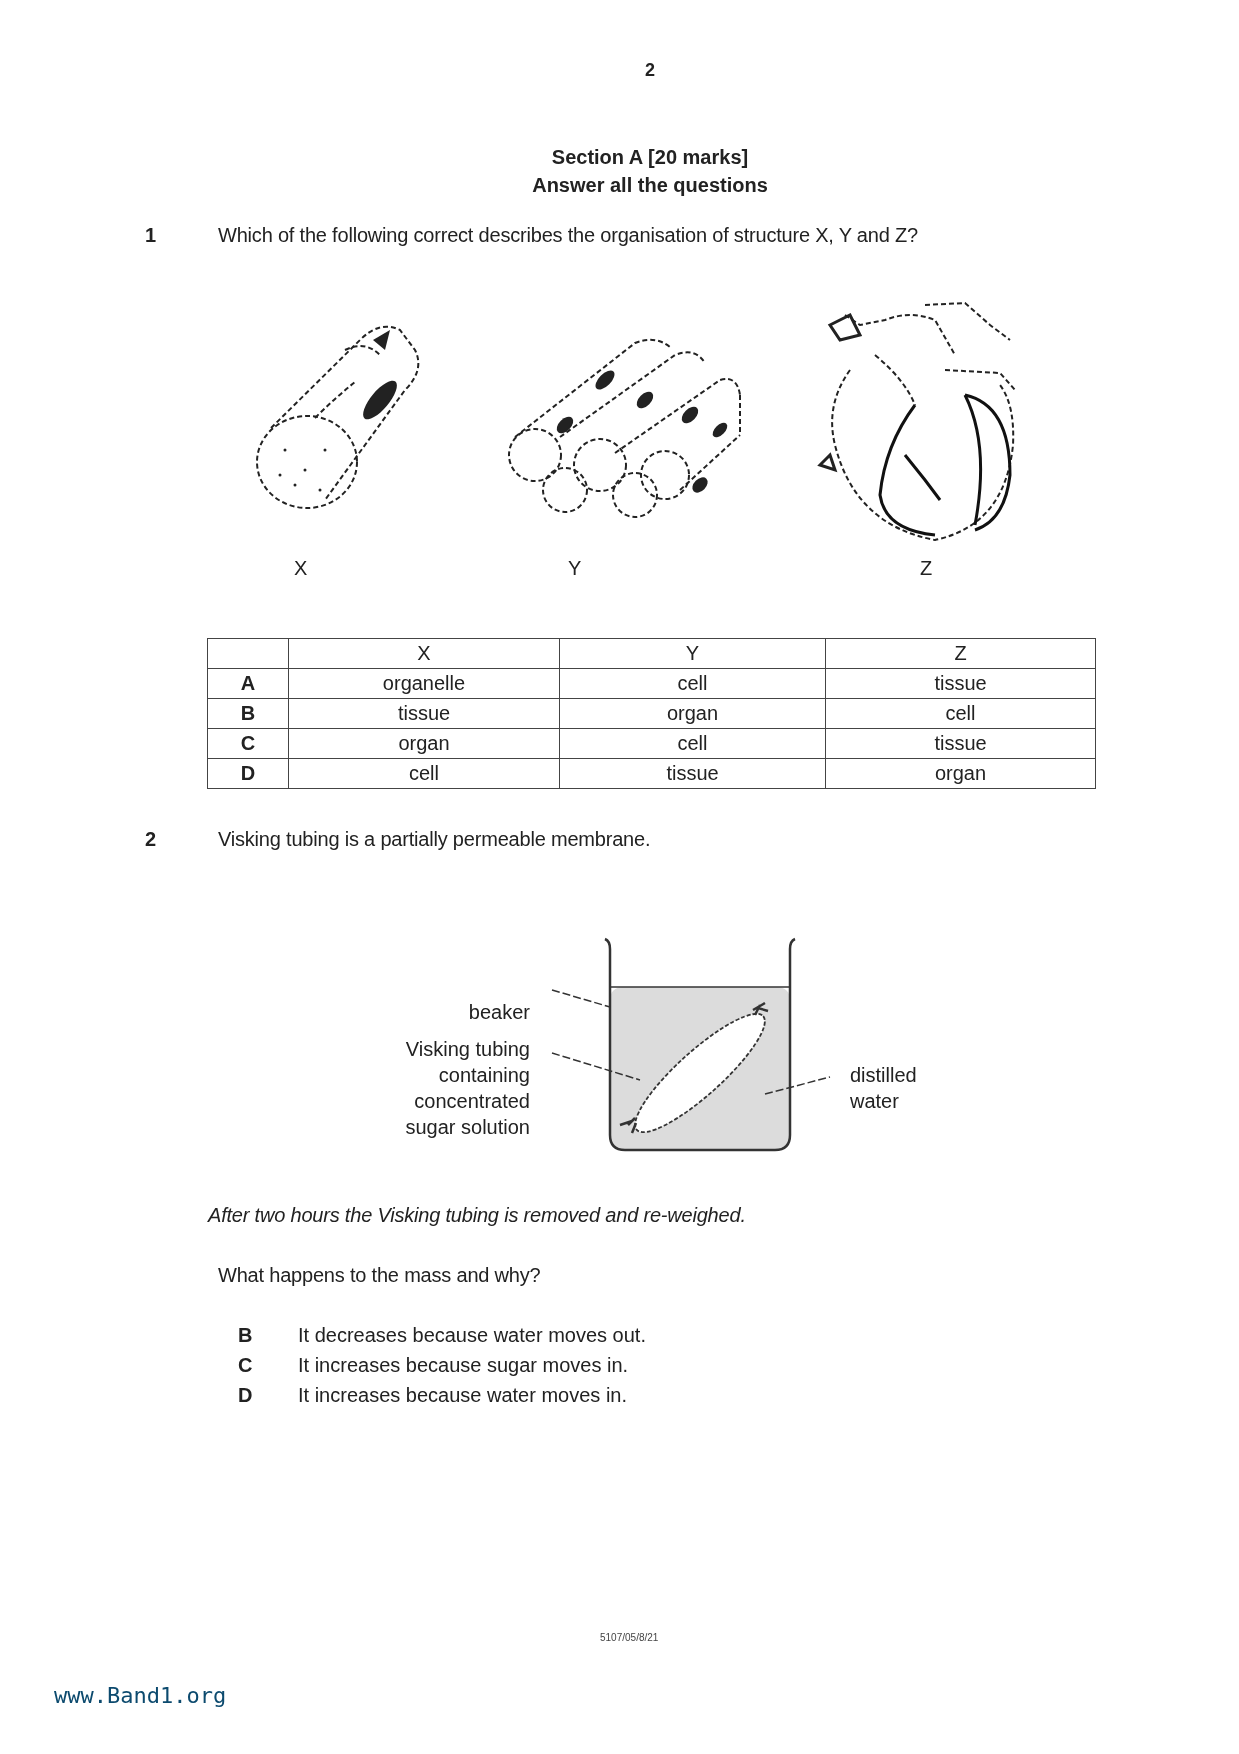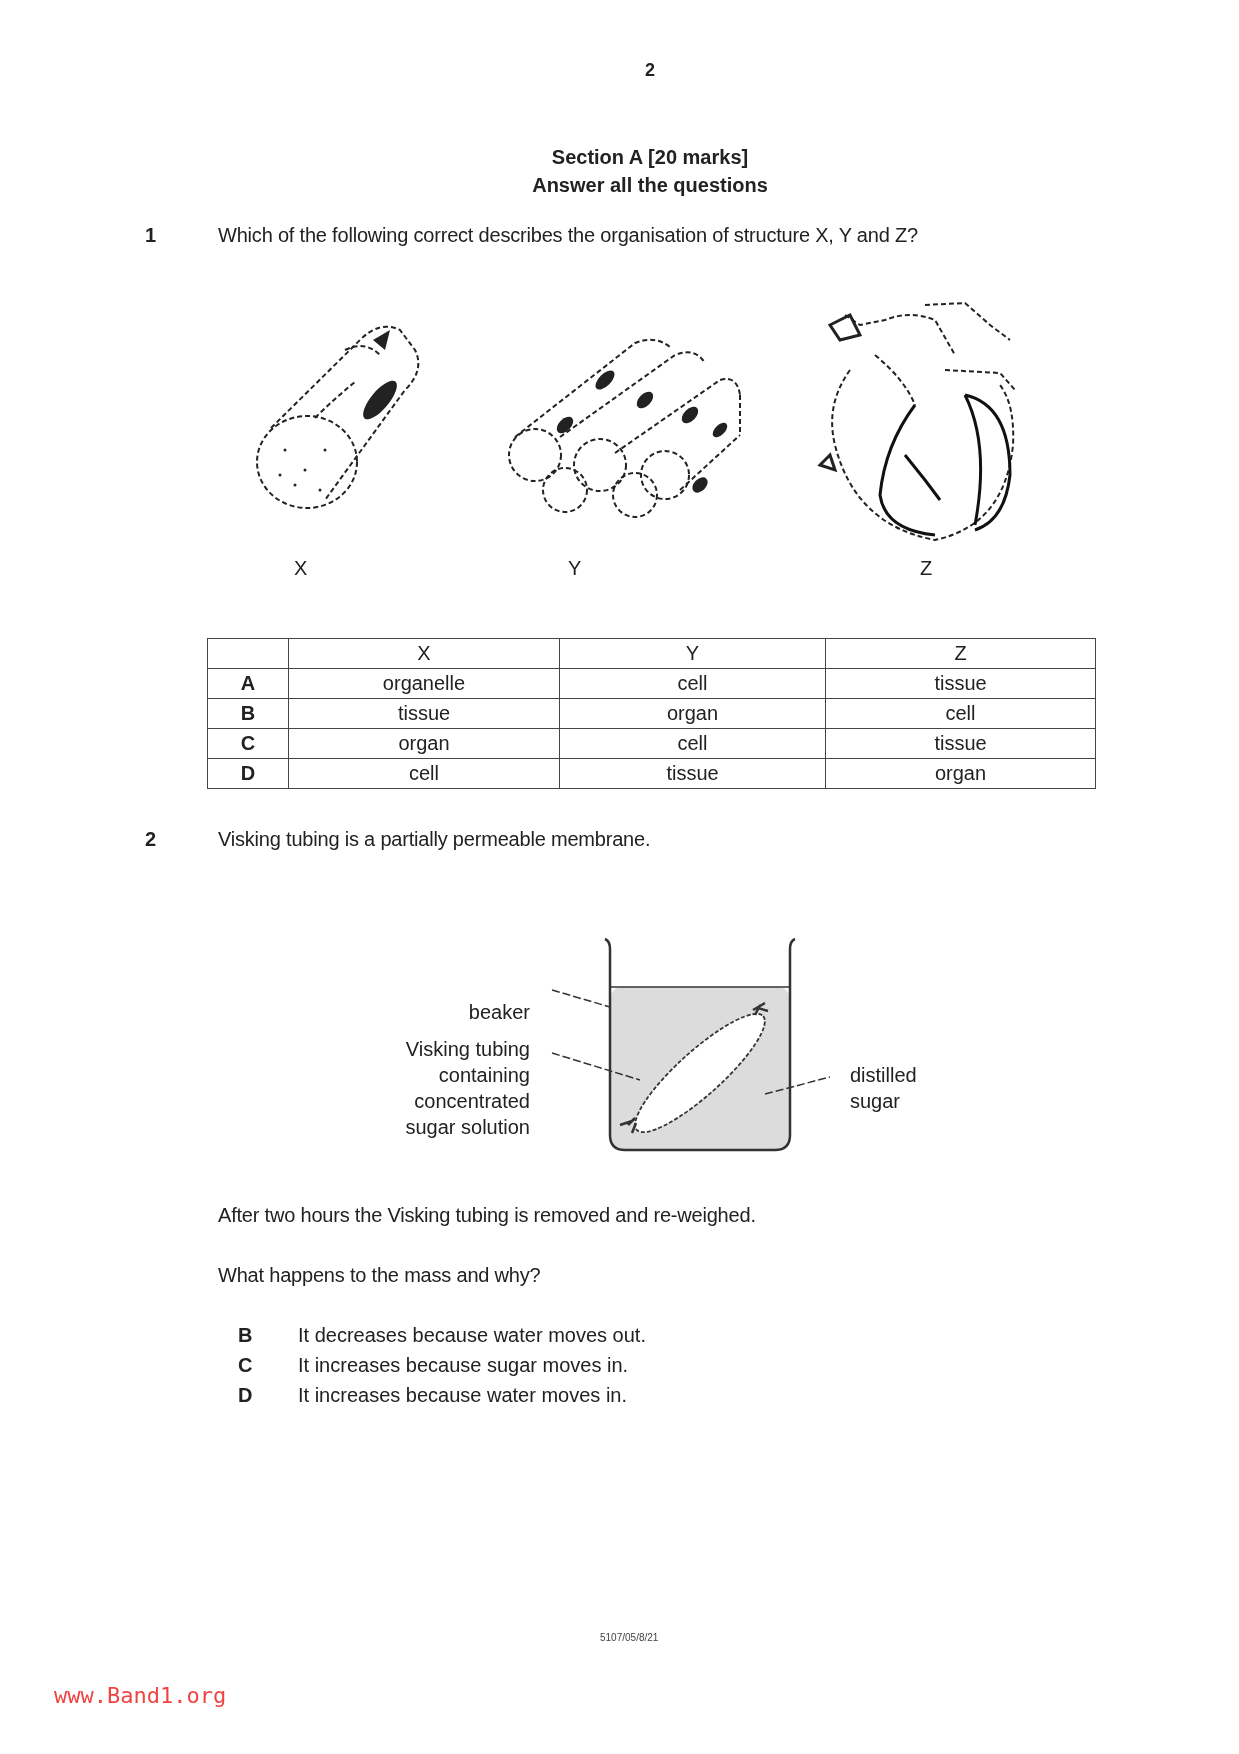--- a/index.html
+++ b/index.html
@@ -18,21 +18,21 @@
       border-collapse: collapse; font-size: 20px;
     }
     table.opt td, table.opt th {
       border: 1.5px solid #444; height: 29px; padding: 0; text-align: center; font-weight: normal;
     }
     table.opt td.rowkey { font-weight: bold; width: 80px; }
     .diagram-label { font-size: 20px; text-align: right; line-height: 26px; }
     .answer { font-size: 20px; line-height: 30px; }
     .answer .k { display: inline-block; width: 80px; font-weight: bold; padding-left: 20px; box-sizing: border-box; }
     .footer-code { left: 600px; top: 1632px; font-size: 10px; color: #444; text-align: center; }
-    .watermark { left: 54px; top: 1683px; font-family: "DejaVu Sans Mono", monospace; font-size: 22px; color: #ef4444; }
+    .watermark { left: 54px; top: 1683px; font-family: "DejaVu Sans Mono", monospace; font-size: 22px; color: #0c4a6e; }
   </style>
 </head>
 <body>
 
 <div>
 
   <div class="abs page-num">2</div>
 
   <div class="abs section-head">
     <div>Section A [20 marks]</div>
@@ -169,24 +169,24 @@
 
     <div class="abs diagram-label" style="left:380px; top:975px; width:150px;margin-top:24px;">beaker</div>
     <div class="abs diagram-label" style="left:340px; top:1036px; width:190px;">
       <div>Visking tubing</div>
       <div>containing</div>
       <div>concentrated</div>
       <div>sugar solution</div>
     </div>
     <div class="abs diagram-label" style="left:850px; top:1062px; text-align:left;">
       <div>distilled</div>
-      <div>sugar</div>
-    </div>
-
-    <div class="abs qtext" style="left:218px; top:1200px;">After two hours the Visking tubing is removed and re-weighed.</div>
+      <div>water</div>
+    </div>
+
+    <div class="abs qtext" style="left:208px; top:1200px;font-style:italic;">After two hours the Visking tubing is removed and re-weighed.</div>
     <div class="abs qtext" style="left:218px; top:1260px;">What happens to the mass and why?</div>
 
     <div class="abs" style="left:218px; top:1320px;">
       <div class="answer">
         <span class="k">B</span><span>It decreases because water moves out.</span>
       </div>
       <div class="answer">
         <span class="k">C</span><span>It increases because sugar moves in.</span>
       </div>
       <div class="answer">

